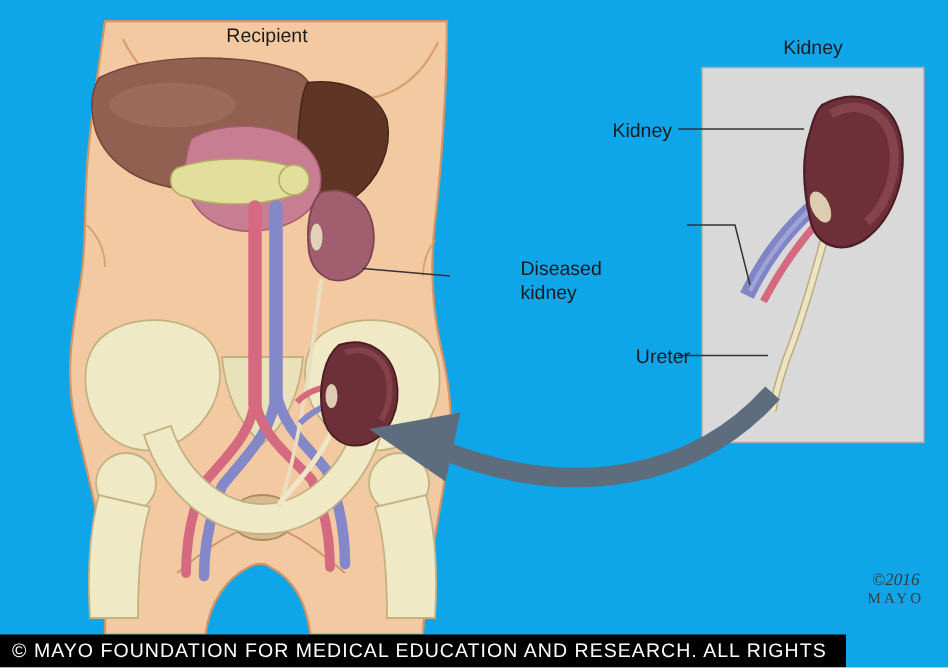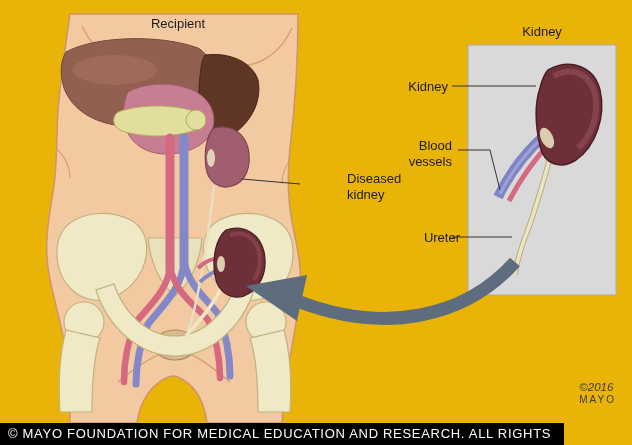--- a/index.html
+++ b/index.html
@@ -1,29 +1,29 @@
 <!DOCTYPE html>
 <html><head>
 <meta charset="utf-8">
 <style>
   html,body{margin:0;padding:0;background:#fff;}
   .canvas{
-    position:relative;width:632px;height:445px;background:#eab308;
+    position:relative;width:632px;height:445px;background:#0ea5e9;
     overflow:hidden;font-family:"Liberation Sans",sans-serif;
   }
   .illustration{position:absolute;left:0;top:0;}
   .label{
     position:absolute;font-size:13px;color:#1c1c1c;line-height:1.2;
   }
   .pre{white-space:pre-line;}
   .right{text-align:right;}
   .center{text-align:center;}
   .watermark{
-    position:absolute;right:16px;top:381px;text-align:left;
-    font-family:Liberation Sans, sans-serif;color:#3c3c3c;
+    position:absolute;right:16px;top:381px;text-align:center;
+    font-family:Liberation Serif, serif;color:#3c3c3c;
   }
   .watermark .year{font-style:italic;font-size:11.5px;display:block;}
   .watermark .brand{font-size:10px;letter-spacing:2px;display:block;margin-top:1px;}
   .footer{
     position:absolute;left:0;bottom:0;width:564px;height:22px;background:#000;
     color:#fff;font-size:13px;letter-spacing:0.7px;line-height:22px;
     padding-left:8px;box-sizing:border-box;
   }
 </style>
 </head>
@@ -147,22 +147,20 @@
       <polygon points="246,286 307,275 297,321" fill="#5d6d7e"></polygon>
     </g>
   </svg>
 
   <div class="label center" style="left:136px;top:16px;width:84px;">Recipient</div>
 
   <div class="label center" style="left:505px;top:24px;width:74px;">Kidney</div>
 
   <div class="label right" style="left:392px;top:79px;width:56px;">Kidney</div>
 
-  <div class="label right pre" style="left:396px;top:138px;width:56px;">Blood
-vessels</div>
 
   <div class="label right" style="left:408px;top:230px;width:52px;">Ureter</div>
 
   <div class="label pre" style="left:305px;top:171px;width:72px;margin-left:42px;">Diseased
 kidney</div>
 
   <div class="watermark">
     <span class="year">©2016</span>
     <span class="brand">MAYO</span>
   </div>

